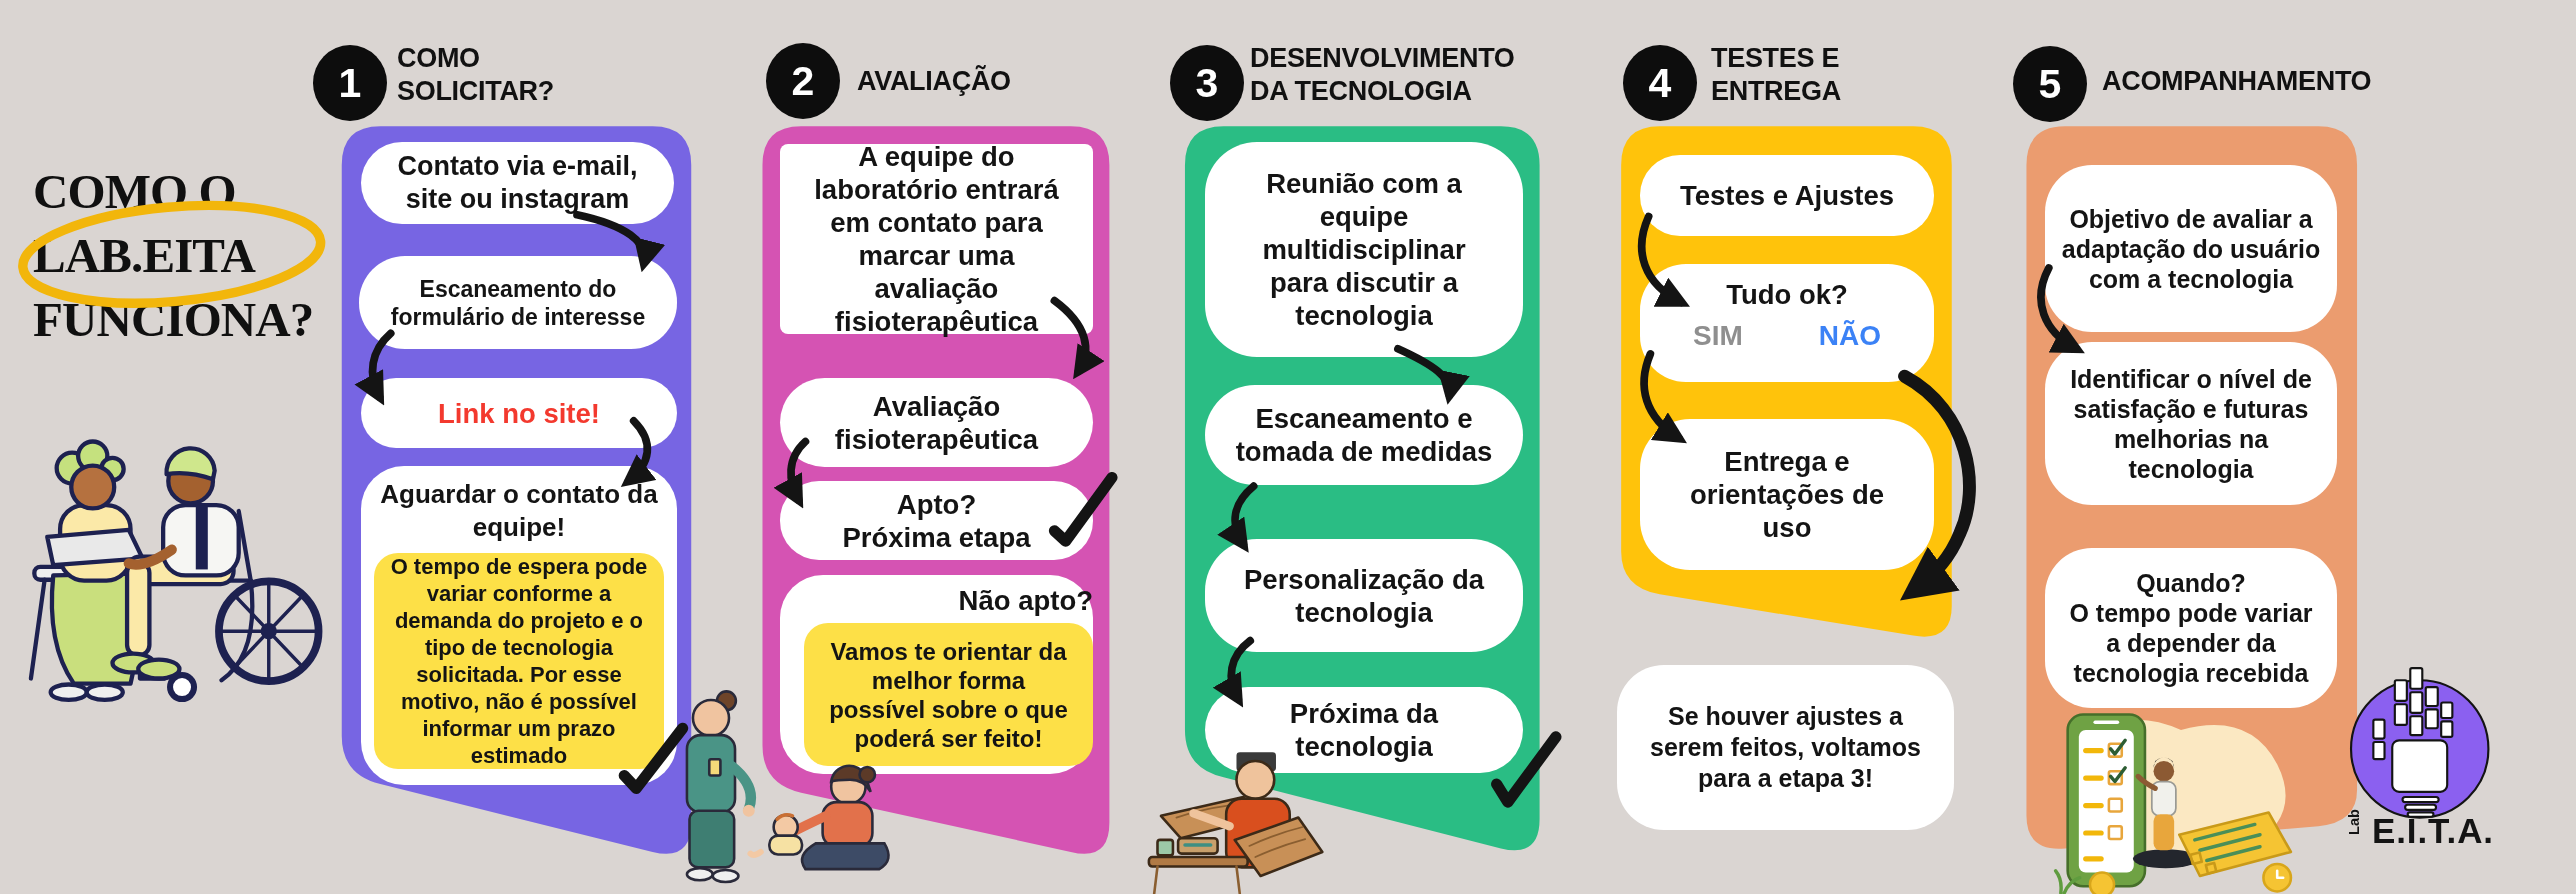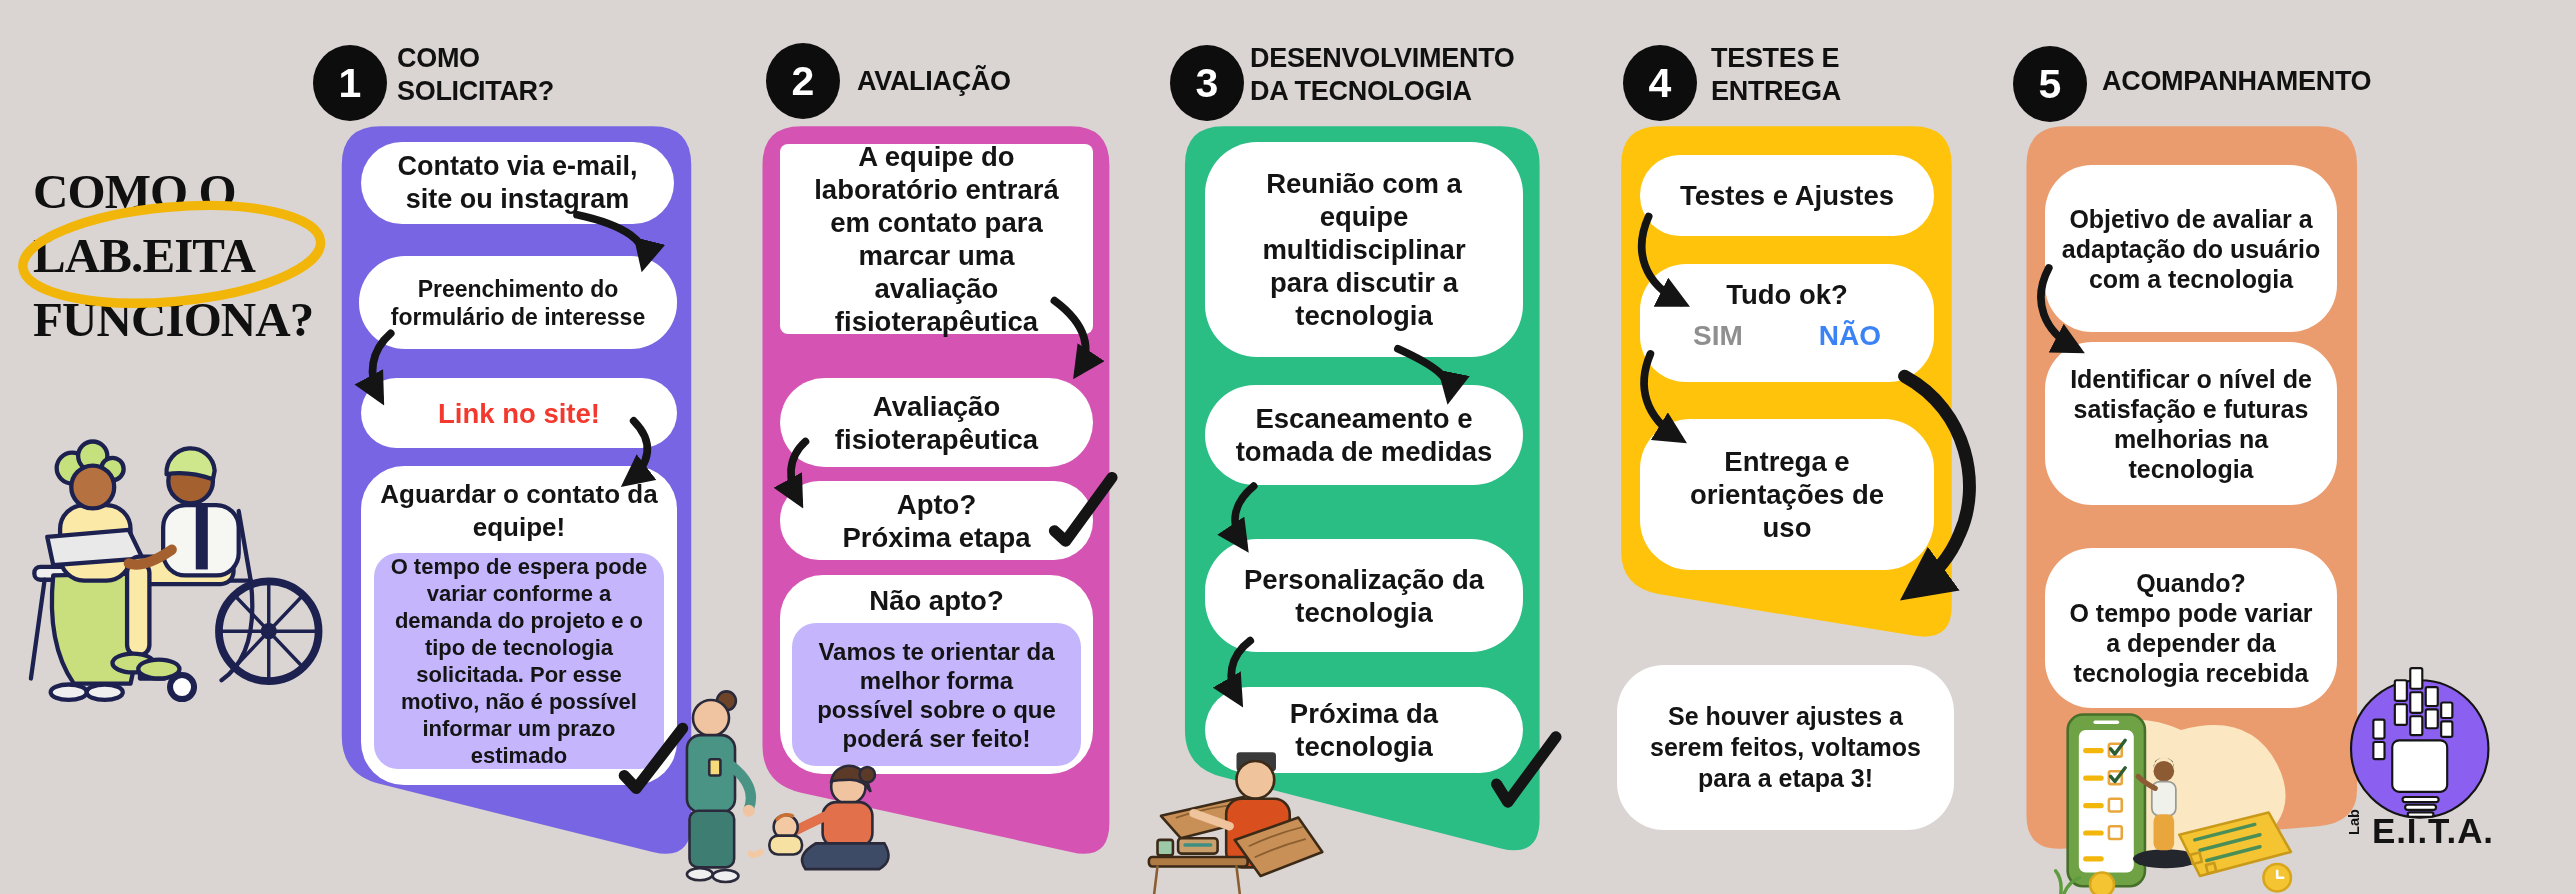--- a/index.html
+++ b/index.html
@@ -13,21 +13,21 @@
          font-weight:800;letter-spacing:-0.9px;white-space:pre-line;color:#101010;z-index:2;font-family:Liberation Serif, serif;}
 
   .stepnum{position:absolute;width:74px;height:76px;border-radius:50%;background:#0d0d0d;color:#fff;
            display:flex;align-items:center;justify-content:center;font-size:41px;font-weight:700;z-index:2;}
   .steplabel{position:absolute;font-weight:800;font-size:27px;line-height:33px;white-space:pre-line;
              color:#111;letter-spacing:-0.3px;z-index:2;}
 
   .bubble{position:absolute;background:#fff;color:#141414;display:flex;align-items:center;justify-content:center;
           text-align:center;font-weight:700;white-space:pre-line;font-size:27.5px;line-height:33px;z-index:2;}
   .col-flex{flex-direction:column;justify-content:flex-start;}
-  .note{background:#c4b5fd;border-radius:24px;display:flex;align-items:center;justify-content:center;
+  .note{background:#fde047;border-radius:24px;display:flex;align-items:center;justify-content:center;
         text-align:center;white-space:pre-line;font-weight:700;}
   .red{color:#F3392E;}
   .simnao{display:flex;gap:76px;margin-top:8.6px;font-size:28px;font-weight:800;}
   .sim{color:#8F8F8F;}
   .nao{color:#3b82f6;}
 
   .logo-lab{position:absolute;left:2341px;top:814px;font-size:14.6px;font-weight:800;color:#141414;
             transform:rotate(-90deg);transform-origin:center;z-index:4;}
   .logo-name{position:absolute;left:2372px;top:811px;font-size:35px;font-weight:800;letter-spacing:0.9px;
              color:#141414;z-index:4;}
@@ -58,21 +58,21 @@
   <div class="steplabel" style="left:1250px;top:42px;width:292px;">DESENVOLVIMENTO
 DA TECNOLOGIA</div>
   <div class="stepnum" style="left:1623px;top:45px;">4</div>
   <div class="steplabel" style="left:1711px;top:42px;width:258px;">TESTES E
 ENTREGA</div>
   <div class="stepnum" style="left:2013px;top:46px;">5</div>
   <div class="steplabel" style="left:2102px;top:65px;width:464px;">ACOMPANHAMENTO</div>
 
   <div class="bubble" style="left:361px;top:142px;width:313px;height:82px;border-radius:41px;font-size:27px;">Contato via  e-mail,
 site ou instagram</div>
-  <div class="bubble" style="left:359px;top:256px;width:318px;height:93px;border-radius:46px;font-size:23px;line-height:28px;">Preenchimento do
+  <div class="bubble" style="left:359px;top:256px;width:318px;height:93px;border-radius:46px;font-size:23px;line-height:28px;">Escaneamento do
 formulário de interesse</div>
   <div class="bubble red" style="left:361px;top:378px;width:316px;height:70px;border-radius:35px;">Link no site!</div>
   <div class="bubble col-flex" style="left:361px;top:466px;width:316px;height:319px;border-radius:43px;padding-top:12px;box-sizing:border-box;">
     <span style="font-size:26px;">Aguardar o contato da
 equipe!</span>
     <div class="note" style="margin-top:8.6px;width:290px;height:216px;font-size:22px;line-height:27px;">O tempo de espera pode
 variar conforme a
 demanda do projeto e o
 tipo de tecnologia
 solicitada. Por esse
@@ -84,21 +84,21 @@
   <div class="bubble" style="left:780px;top:144px;width:313px;height:190px;border-radius:8px;">A equipe do
 laboratório entrará
 em contato para
 marcar uma
 avaliação
 fisioterapêutica</div>
   <div class="bubble" style="left:780px;top:378px;width:313px;height:89px;border-radius:45px;">Avaliação
 fisioterapêutica</div>
   <div class="bubble" style="left:780px;top:481px;width:313px;height:79px;border-radius:39px;">Apto?
 Próxima etapa</div>
-  <div class="bubble col-flex" style="left:780px;top:575px;width:313px;height:199px;border-radius:43px;padding-top:8.6px;box-sizing:border-box;">
+  <div class="bubble col-flex" style="left:780px;top:575px;width:313px;height:199px;border-radius:43px;padding-top:8.6px;box-sizing:border-box;align-items:flex-end;">
     <span>Não apto?</span>
     <div class="note" style="margin-top:6.9px;width:289px;height:143px;font-size:24px;line-height:29px;">Vamos te orientar da
 melhor forma
 possível sobre o que
 poderá ser feito!</div>
   </div>
 
   <div class="bubble" style="left:1205px;top:142px;width:318px;height:215px;border-radius:52px;">Reunião com a
 equipe
 multidisciplinar

